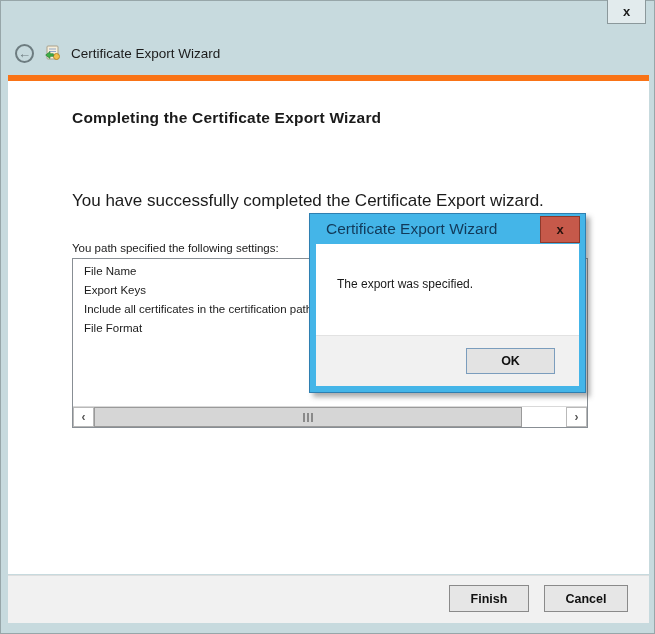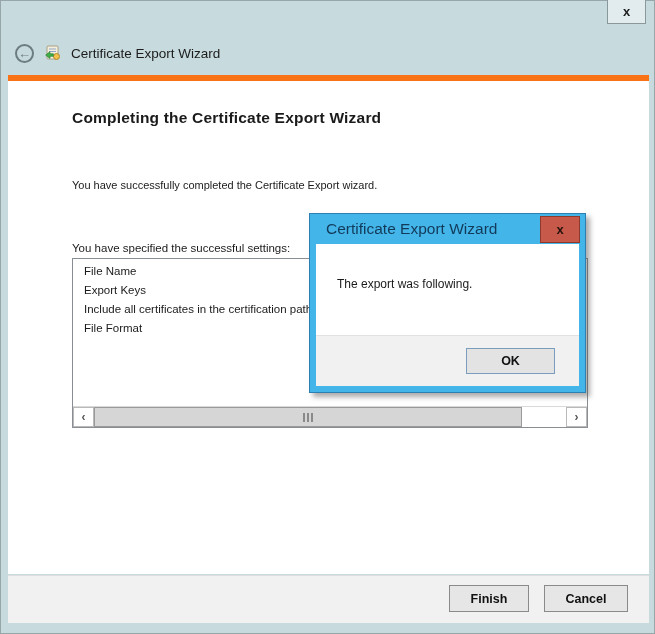--- a/index.html
+++ b/index.html
@@ -44,21 +44,21 @@
   .content {
     position:absolute; left:7px; top:74px; width:641px; height:499px;
     background:#ffffff;
     border-top:6px solid #f97316;
   }
   .heading {
     position:absolute; left:64px; top:28px;
     font-size:15.5px; font-weight:bold; color:#1a1a1a;
     letter-spacing:0.2px;
   }
-  .body-line1 { position:absolute; left:64px; top:98px; font-size:11px; }
+  .body-line1 { position:absolute; left:64px; top:110px; font-size:17px; }
   .body-line2 { position:absolute; left:64px; top:161px; font-size:11.5px; white-space:nowrap; }
 
   .listbox {
     position:absolute; left:64px; top:177px; width:516px; height:170px;
     background:#ffffff; border:1px solid #888e94;
   }
   .list-items { padding:3px 0 0 11px; }
   .list-item { font-size:11.5px; line-height:19px; white-space:nowrap; overflow:hidden; }
 
   .hscroll {
@@ -155,21 +155,21 @@
         <circle cx="11.5" cy="11.5" r="3" fill="#f2c14e" stroke="#b98a2a" stroke-width="1"></circle>
         <path d="M2 13 L7 9 L7 11.5 L11 11.5 L11 14.5 L7 14.5 L7 17 Z" fill="#3faf46" stroke="#2a7d30" stroke-width="0.8" transform="translate(-1,-1) scale(0.85)"></path>
       </svg>
     </span>
     <span class="app-title">Certificate Export Wizard</span>
   </div>
 
   <div class="content">
     <div class="heading">Completing the Certificate Export Wizard</div>
     <div class="body-line1">You have successfully completed the Certificate Export wizard.</div>
-    <div class="body-line2">You have specified the successful settings:</div>
+    <div class="body-line2">You path specified the following settings:</div>
 
     <div class="listbox">
       <div class="list-items">
         <div class="list-item">File Name</div>
         <div class="list-item">Export Keys</div>
         <div class="list-item">Include all certificates in the certification path if possible</div>
         <div class="list-item">File Format</div>
       </div>
       <div class="hscroll">
         <div class="scroll-btn">
@@ -195,21 +195,21 @@
 
   <div class="popup">
     <div class="popup-titlebar">
       <span class="popup-title">Certificate Export Wizard</span>
       <button class="popup-close">
         <span>x</span>
       </button>
     </div>
     <div class="popup-inner">
       <div class="popup-msg-area">
-        <div class="popup-msg">The export was following.</div>
+        <div class="popup-msg">The export was specified.</div>
       </div>
       <div class="popup-footer">
         <button class="btn-ok">OK</button>
       </div>
     </div>
   </div>
 
 </div>
 
 </body></html>

